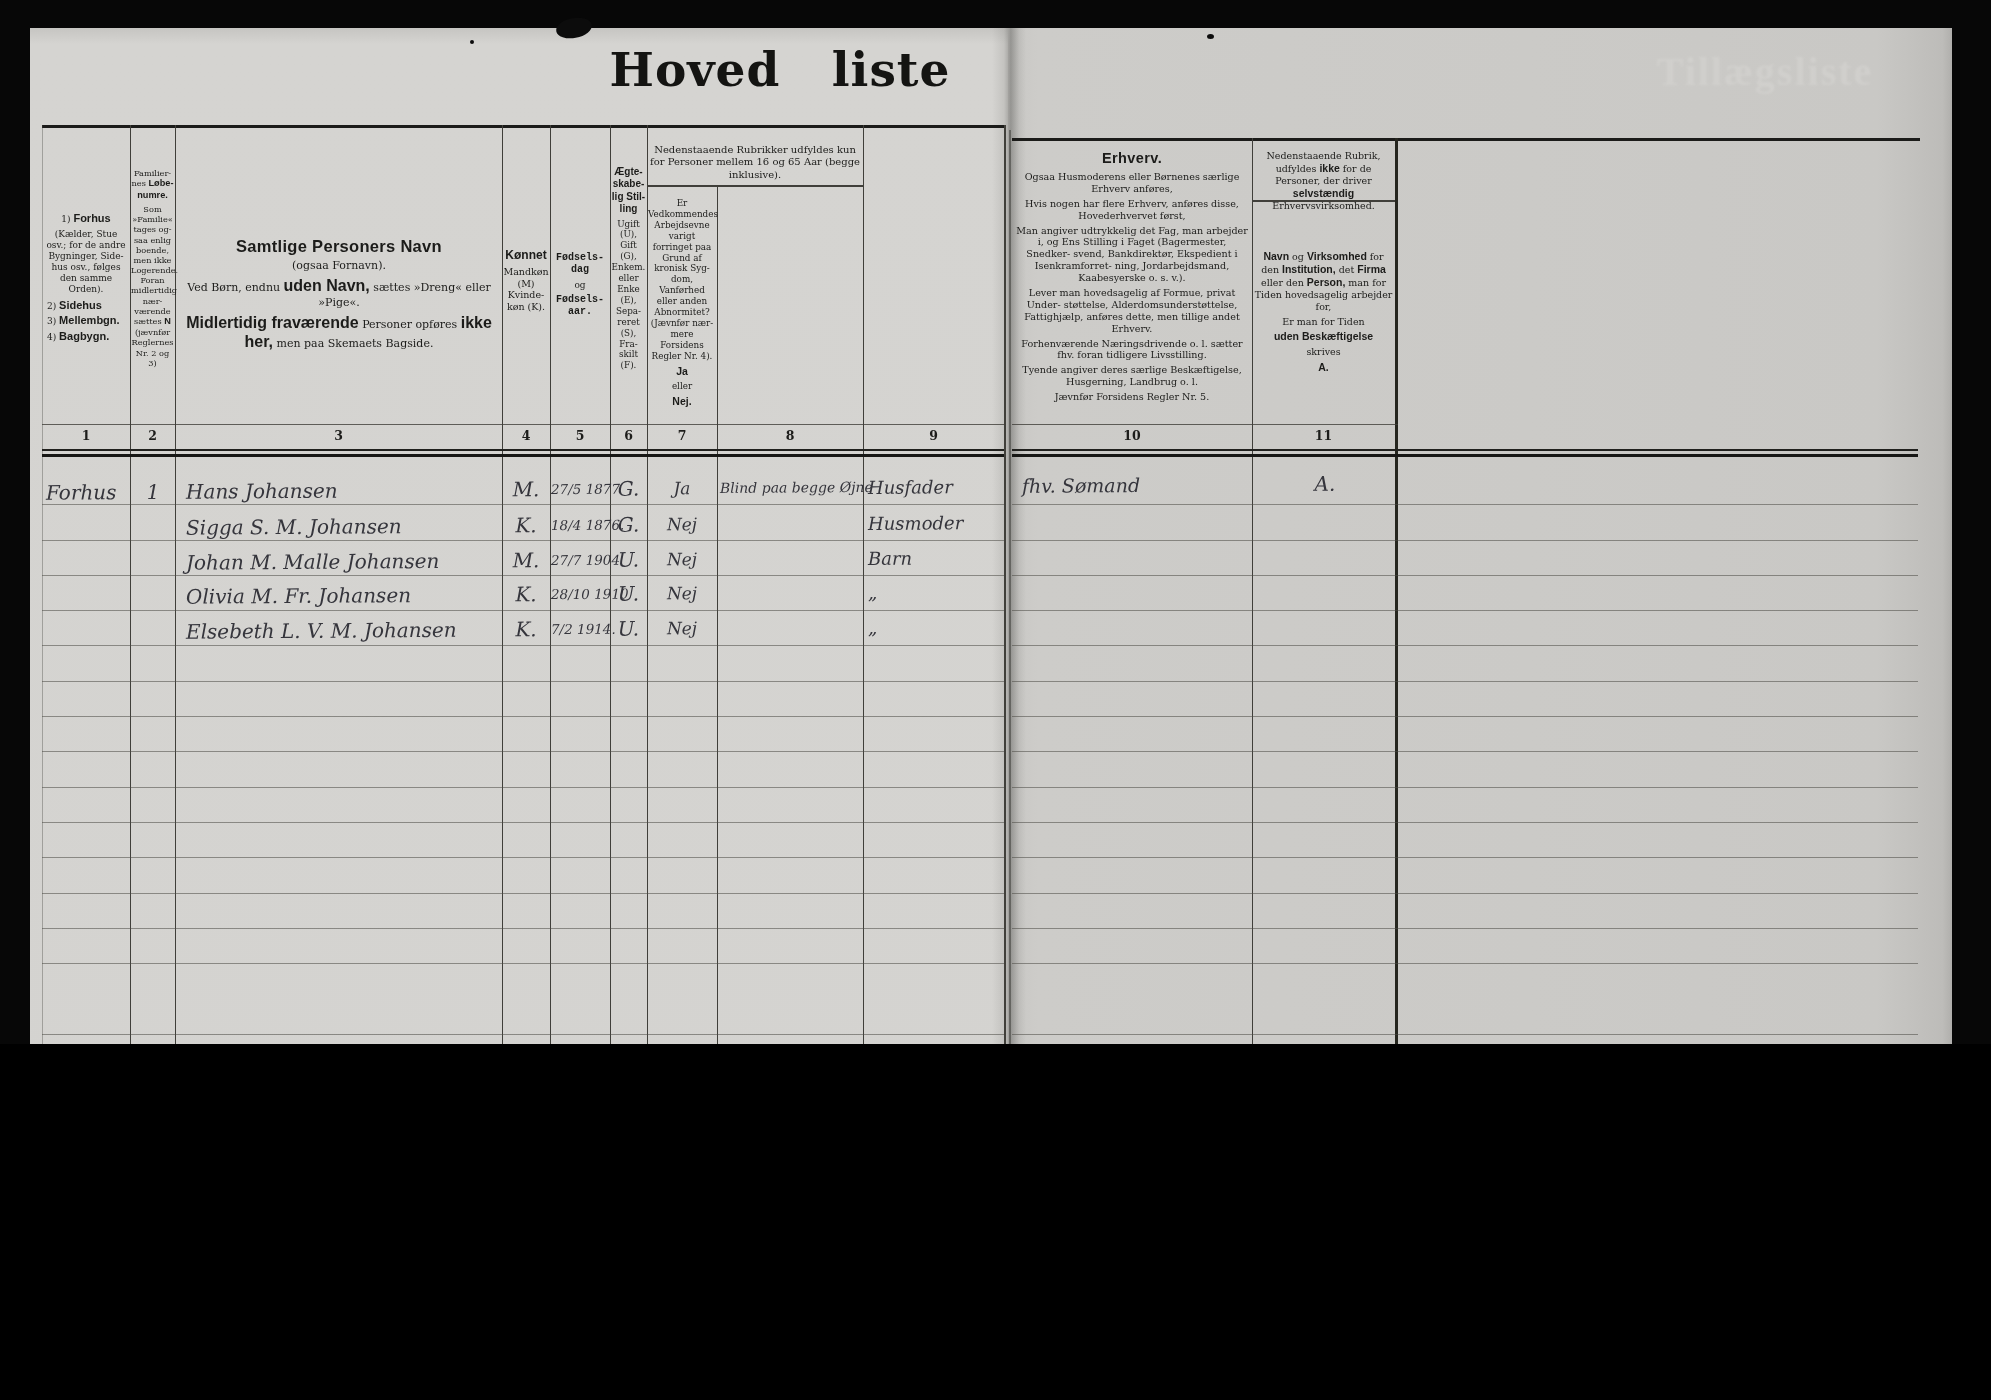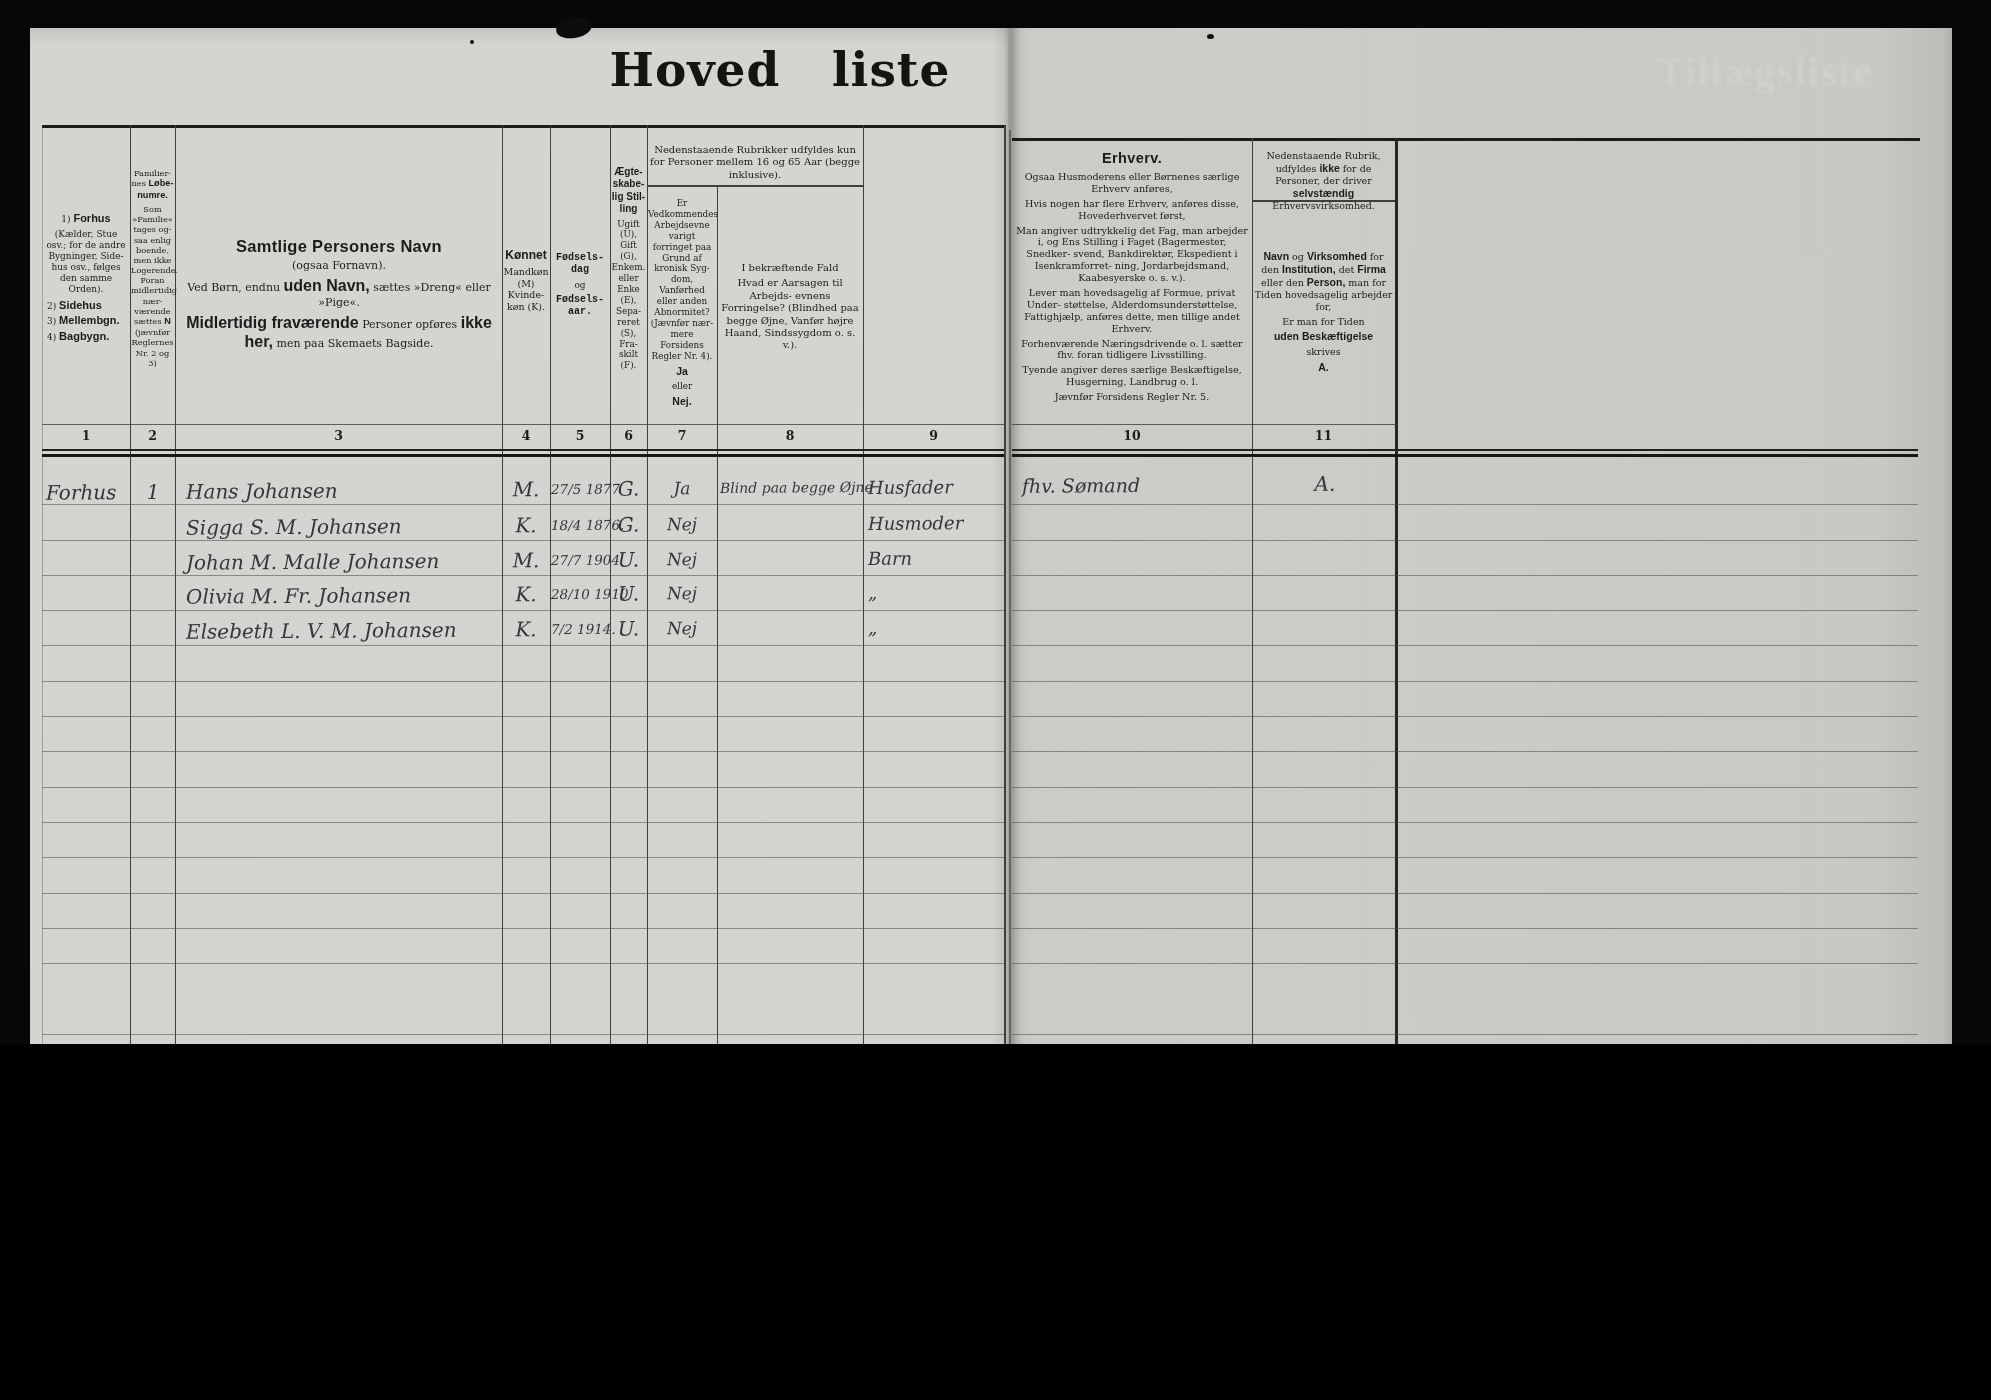--- a/index.html
+++ b/index.html
@@ -137,24 +137,20 @@
     </div>
   <div class="hcell" id="h7m" style="left:649px;top:134px;width:212px;">
       <div class="p"><span>Nedenstaaende Rubrikker udfyldes kun for Personer mellem 16 og 65 Aar (begge inklusive).</span></div>
     </div>
   <div class="hcell" id="h7" style="left:648px;top:198px;width:68px;">
       <div class="p"><span>Er Vedkommendes Arbejdsevne varigt forringet paa Grund af kronisk Syg- dom, Vanførhed eller anden Abnormitet? (Jævnfør nær- mere Forsidens Regler Nr. 4).</span></div>
       <div class="p g"><span class="b">Ja</span></div>
       <div class="p"><span>eller</span></div>
       <div class="p"><span class="b">Nej.</span></div>
     </div>
-  <div class="hcell" id="h8" style="left:719px;top:262px;width:142px;">
-      <div class="p"><span>I bekræftende Fald</span></div>
-      <div class="p"><span>Hvad er Aarsagen til Arbejds- evnens Forringelse? (Blindhed paa begge Øjne, Vanfør højre Haand, Sindssygdom o. s. v.).</span></div>
-    </div>
   <div class="hcell" id="h10" style="left:1016px;top:150px;width:232px;">
       <div class="p terh"><span class="b">Erhverv.</span></div>
       <div class="p g"><span>Ogsaa Husmoderens eller Børnenes særlige Erhverv anføres,</span></div>
       <div class="p g"><span>Hvis nogen har flere Erhverv, anføres disse, Hovederhvervet først,</span></div>
       <div class="p g"><span>Man angiver udtrykkelig det Fag, man arbejder i, og Ens Stilling i Faget (Bagermester, Snedker- svend, Bankdirektør, Ekspedient i Isenkramforret- ning, Jordarbejdsmand, Kaabesyerske o. s. v.).</span></div>
       <div class="p g"><span>Lever man hovedsagelig af Formue, privat Under- støttelse, Alderdomsunderstøttelse, Fattighjælp, anføres dette, men tillige andet Erhverv.</span></div>
       <div class="p g"><span>Forhenværende Næringsdrivende o. l. sætter fhv. foran tidligere Livsstilling.</span></div>
       <div class="p"><span>Tyende angiver deres særlige Beskæftigelse, Husgerning, Landbrug o. l.</span></div>
       <div class="p"><span>Jævnfør Forsidens Regler Nr. 5.</span></div>
     </div>

